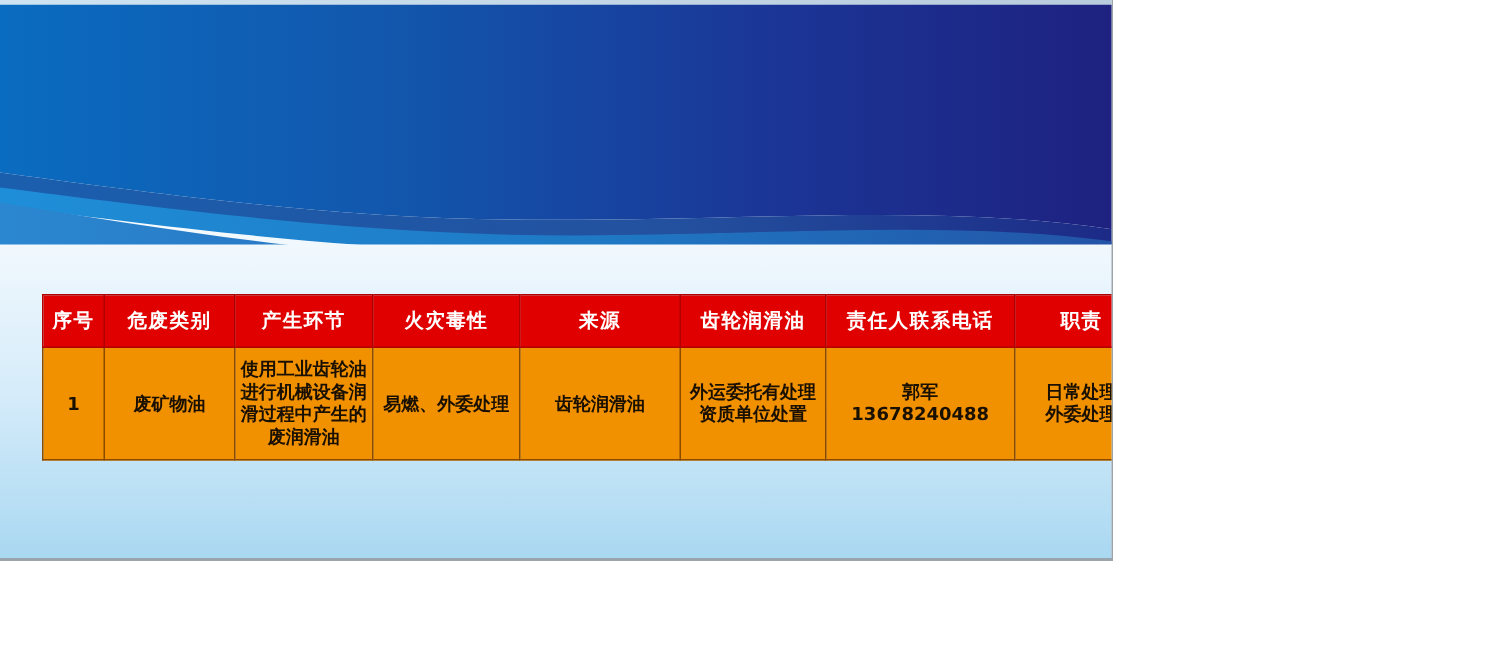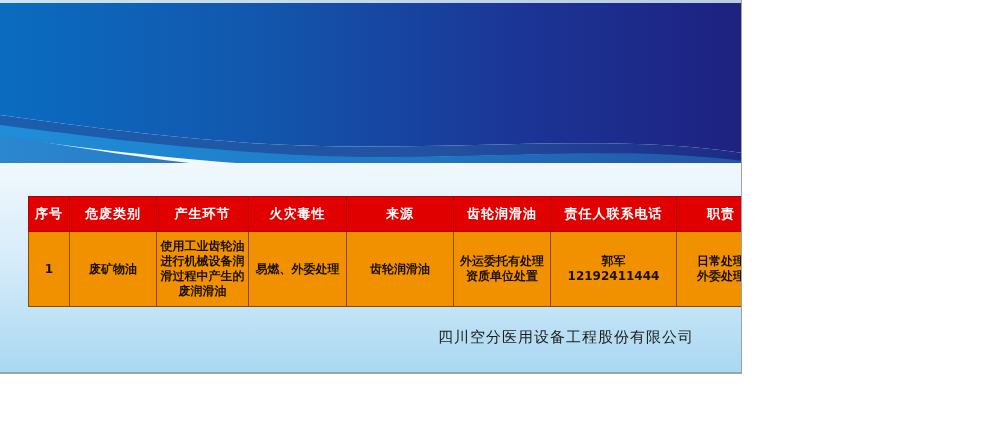--- a/index.html
+++ b/index.html
@@ -178,22 +178,21 @@
     </thead>
     <tbody>
       <tr>
         <td class="c0">1</td>
         <td class="c1">废矿物油</td>
         <td class="c2">使用工业齿轮油进行机械设备润滑过程中产生的废润滑油</td>
         <td class="c3">易燃、外委处理</td>
         <td class="c4">齿轮润滑油</td>
         <td class="c5">外运委托有处理资质单位处置</td>
         <td class="c6 cell-multiline">郭军
-12192411444</td>
+13678240488</td>
         <td class="c7 cell-multiline">日常处理
 外委处理</td>
       </tr>
     </tbody>
   </table>
 
-  <div id="company-name">四川空分医用设备工程股份有限公司</div>
 
 </div>
 
 </body></html>

